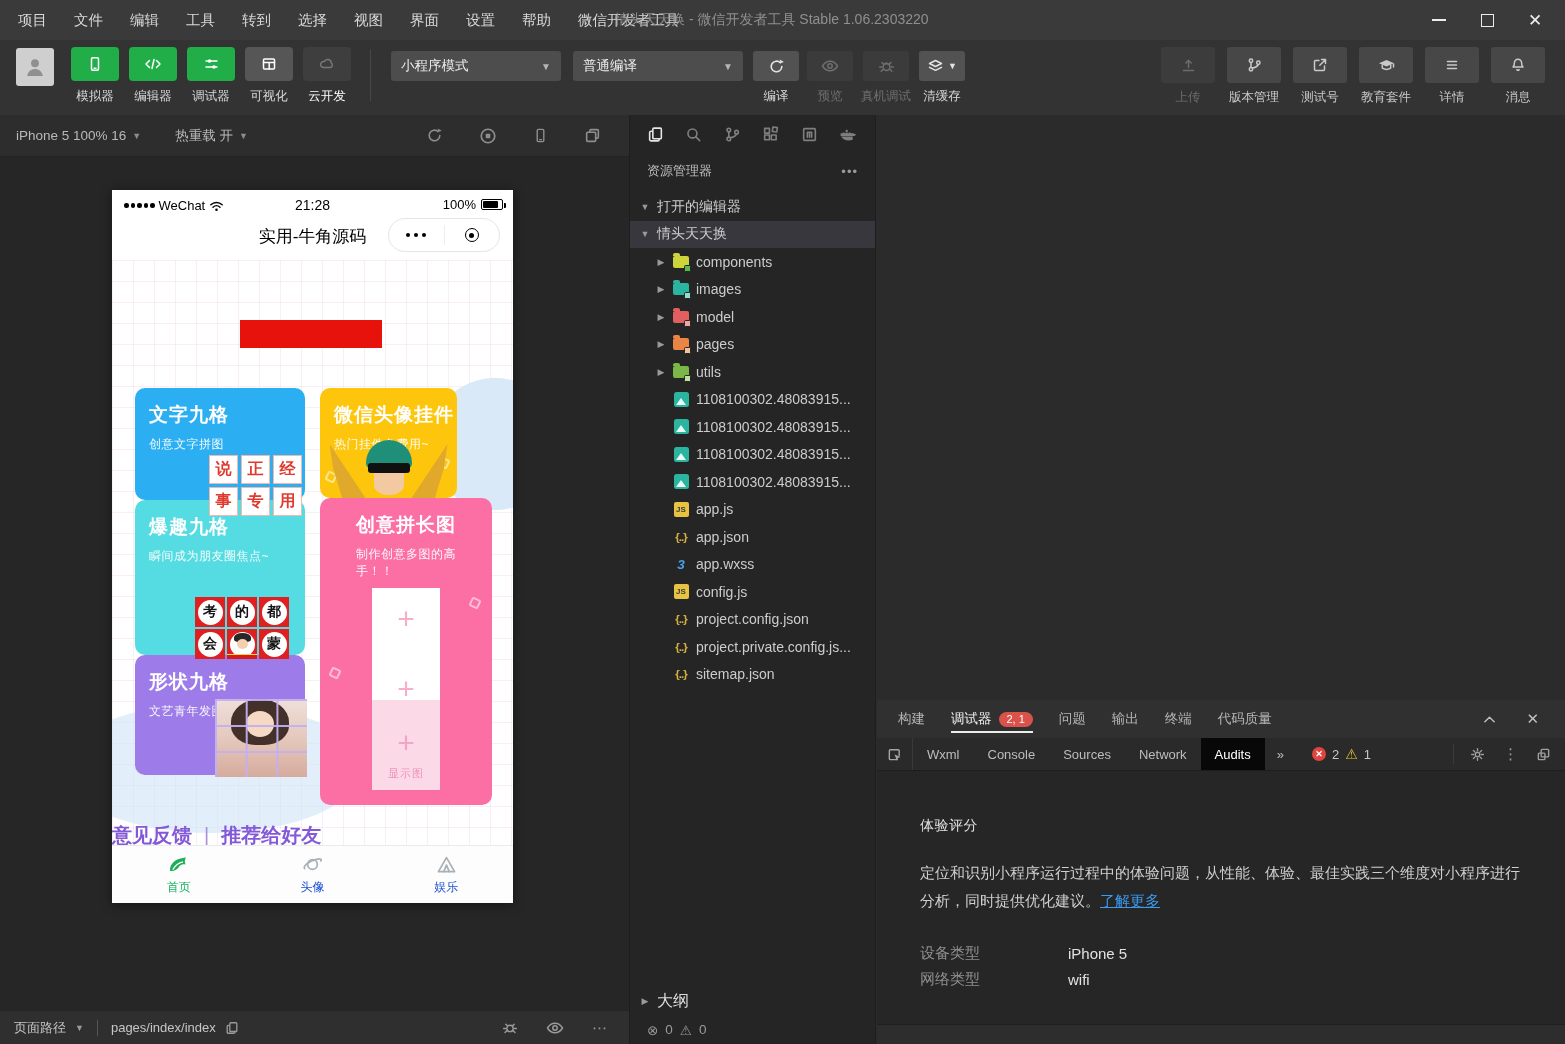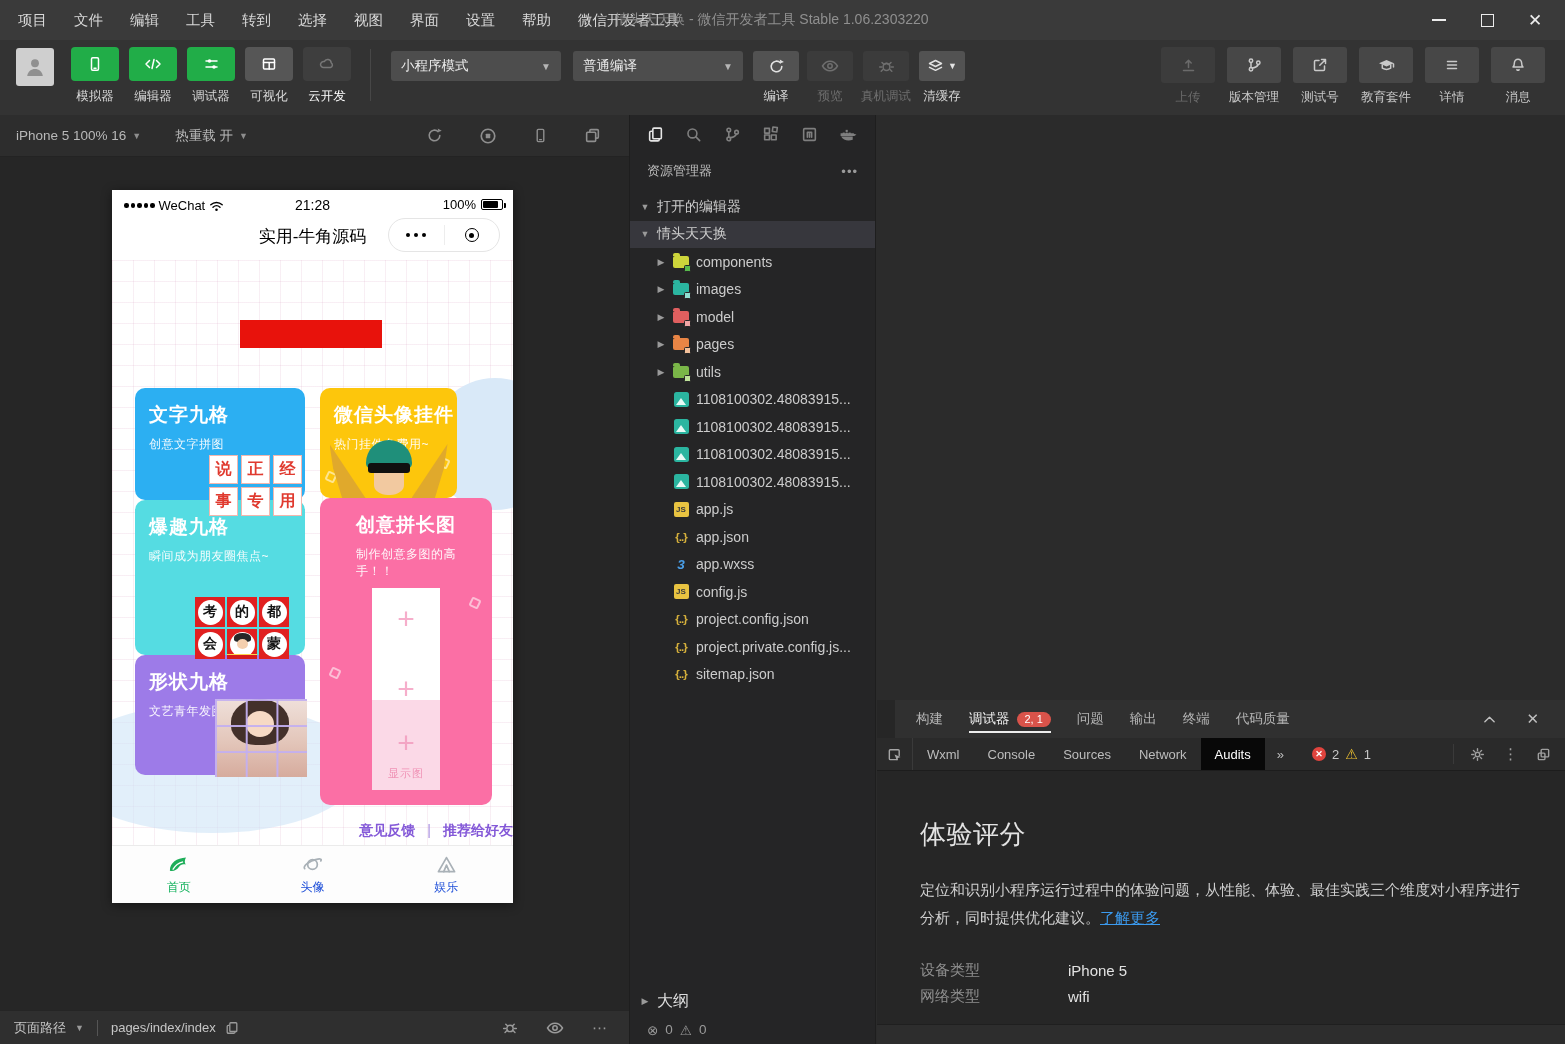--- a/index.html
+++ b/index.html
@@ -107,21 +107,21 @@
   .star{position:absolute;width:10px;height:10px;border:2px solid rgba(255,255,255,.55);transform:rotate(25deg);border-radius:2px;}
   .strip{position:absolute;left:52px;top:90px;width:68px;height:202px;background:#fff;z-index:2;}
   .plus{position:absolute;left:0;right:0;text-align:center;color:#f6aecb;font-size:30px;font-weight:300;line-height:1;}
   .ph-box{position:absolute;left:0;right:0;top:112px;bottom:0;background:#fbd9e7;}
   .ph-box .plus{color:#f3a5c4;top:28px;}
   .ph-label{position:absolute;left:0;right:0;bottom:9px;text-align:center;font-size:11px;color:#f093b6;letter-spacing:1px;}
   .photo{position:absolute;right:-2px;bottom:-2px;width:92px;height:78px;background:linear-gradient(180deg,#efe0da 0%,#e3c6ba 55%,#d6ab9d 100%);overflow:hidden;}
   .ph-hair{position:absolute;top:0;left:16px;width:58px;height:46px;background:#43302a;border-radius:50% 50% 42% 42%;}
   .ph-face{position:absolute;top:12px;left:31px;width:28px;height:26px;background:#f6d9c4;border-radius:50%;}
   .photo-grid{position:absolute;inset:0;background-image:linear-gradient(rgba(195,175,240,.95) 1.5px,transparent 1.5px),linear-gradient(90deg,rgba(195,175,240,.95) 1.5px,transparent 1.5px);background-size:33.4% 33.4%;}
-  .p-links{position:absolute;left:0;right:0;top:562px;text-align:right;font-size:14px;font-weight:bold;color:#8459d8;}
+  .p-links{position:absolute;left:0;right:0;top:562px;text-align:left;font-size:20px;font-weight:bold;color:#8459d8;}
   .p-links .sep{padding:0 12px;color:#a98fe0;font-weight:normal;}
   .p-tabbar{position:absolute;left:0;right:0;bottom:0;height:58px;background:#fdfdfd;border-top:1px solid #ebebeb;display:flex;}
   .ptab{flex:1;display:flex;flex-direction:column;align-items:center;justify-content:center;gap:4px;font-size:12px;color:#1d4ed8;}
   .ptab .ticon{color:#a9b1b7;}
   .ptab.active{color:#17b35f;}
   .ptab.active .ticon{color:#1fae5a;}
 
   
   .bottom-bar{position:absolute;left:0;right:0;bottom:0;height:34px;background:#2f2f2f;border-top:1px solid #252525;display:flex;align-items:center;padding:0 14px;color:#c6c6c6;font-size:13px;gap:9px;}
   .bb-caret{font-size:9px;color:#9a9a9a;}
@@ -149,37 +149,37 @@
   .imgfile i{width:0;height:0;border-left:5px solid transparent;border-right:5px solid transparent;border-bottom:7px solid #eafaf6;margin-bottom:2px;}
   .jsfile{width:15px;height:15px;border-radius:2px;background:#e8c341;color:#3a3a3a;font-size:8px;font-weight:bold;display:flex;align-items:center;justify-content:center;}
   .jsonfile{color:#d8b23c;font-size:11.5px;font-weight:bold;letter-spacing:-1px;}
   .wxssfile{color:#4a9fe8;font-size:13.5px;font-weight:bold;font-style:italic;}
   .ex-footer{flex:none;}
   .problems{height:29px;display:flex;align-items:center;gap:7px;padding-left:17px;color:#9a9a9a;font-size:13.5px;}
 
   
   .editor-empty{position:absolute;left:877px;top:115px;right:0;height:585px;background:#2b2b2b;}
   .debug{position:absolute;left:877px;top:700px;right:0;bottom:0;background:#262626;display:flex;flex-direction:column;}
-  .dbg-tabs{height:38px;background:#303030;display:flex;align-items:center;padding:0 8px;color:#b5b5b5;font-size:13.5px;flex:none;margin-left:18px;}
+  .dbg-tabs{height:38px;background:#303030;display:flex;align-items:center;padding:0 8px;color:#b5b5b5;font-size:13.5px;flex:none;}
   .dtab{padding:0 13px;height:100%;display:flex;align-items:center;gap:7px;position:relative;white-space:nowrap;}
   .dtab.active{color:#f2f2f2;}
   .dtab.active::after{content:"";position:absolute;left:13px;right:13px;bottom:5px;height:2px;background:#ededed;}
   .badge{background:#d9534a;color:#fff;font-size:11px;border-radius:9px;padding:2px 8px;line-height:1;}
   .dbg-win{margin-left:auto;display:flex;gap:30px;color:#c0c0c0;padding-right:18px;align-items:center;}
   .devtools{height:33px;background:#2a2a2a;display:flex;align-items:center;border-bottom:1px solid #1d1d1d;color:#bdbdbd;font-size:13px;flex:none;}
   .insp{width:36px;height:100%;display:flex;align-items:center;justify-content:center;border-right:1px solid #3a3a3a;color:#a6a6a6;flex:none;}
   .dvtab{padding:0 14px;height:100%;display:flex;align-items:center;white-space:nowrap;}
   .dvtab.active{background:#080808;color:#fff;}
   .chev{padding:0 12px;color:#bdbdbd;}
   .counts{display:flex;align-items:center;gap:6px;margin-left:16px;color:#c7c7c7;}
   .errdot{width:14px;height:14px;border-radius:50%;background:#e0443e;color:#fff;font-size:9px;display:flex;align-items:center;justify-content:center;font-weight:bold;}
   .warnsign{color:#f0c330;font-size:14px;}
   .dv-right{margin-left:auto;display:flex;align-items:center;gap:18px;padding:0 14px 0 16px;color:#9f9f9f;border-left:1px solid #3a3a3a;height:60%;}
   .audits{flex:1;overflow:hidden;padding:46px 30px 0 43px;color:#cfcfcf;}
-  .audits h2{font-size:26px;color:#e3e3e3;font-weight:normal;letter-spacing:.5px;}
+  .audits h2{font-size:14px;color:#e3e3e3;font-weight:normal;letter-spacing:.5px;}
   .audits .desc{margin-top:24px;font-size:15px;line-height:1.85;max-width:610px;}
   .audits .more-link{color:#3b9bf0;}
   .inforows{margin-top:26px;}
   .inforow{display:flex;font-size:15px;height:26px;align-items:center;}
   .inforow .k{width:148px;color:#8f8f8f;flex:none;}
   .inforow .v{color:#e2e2e2;}
   .dbg-scroll{height:20px;background:#2d2d2d;border-top:1px solid #1f1f1f;flex:none;}
 </style>
 </head>
 <body>

